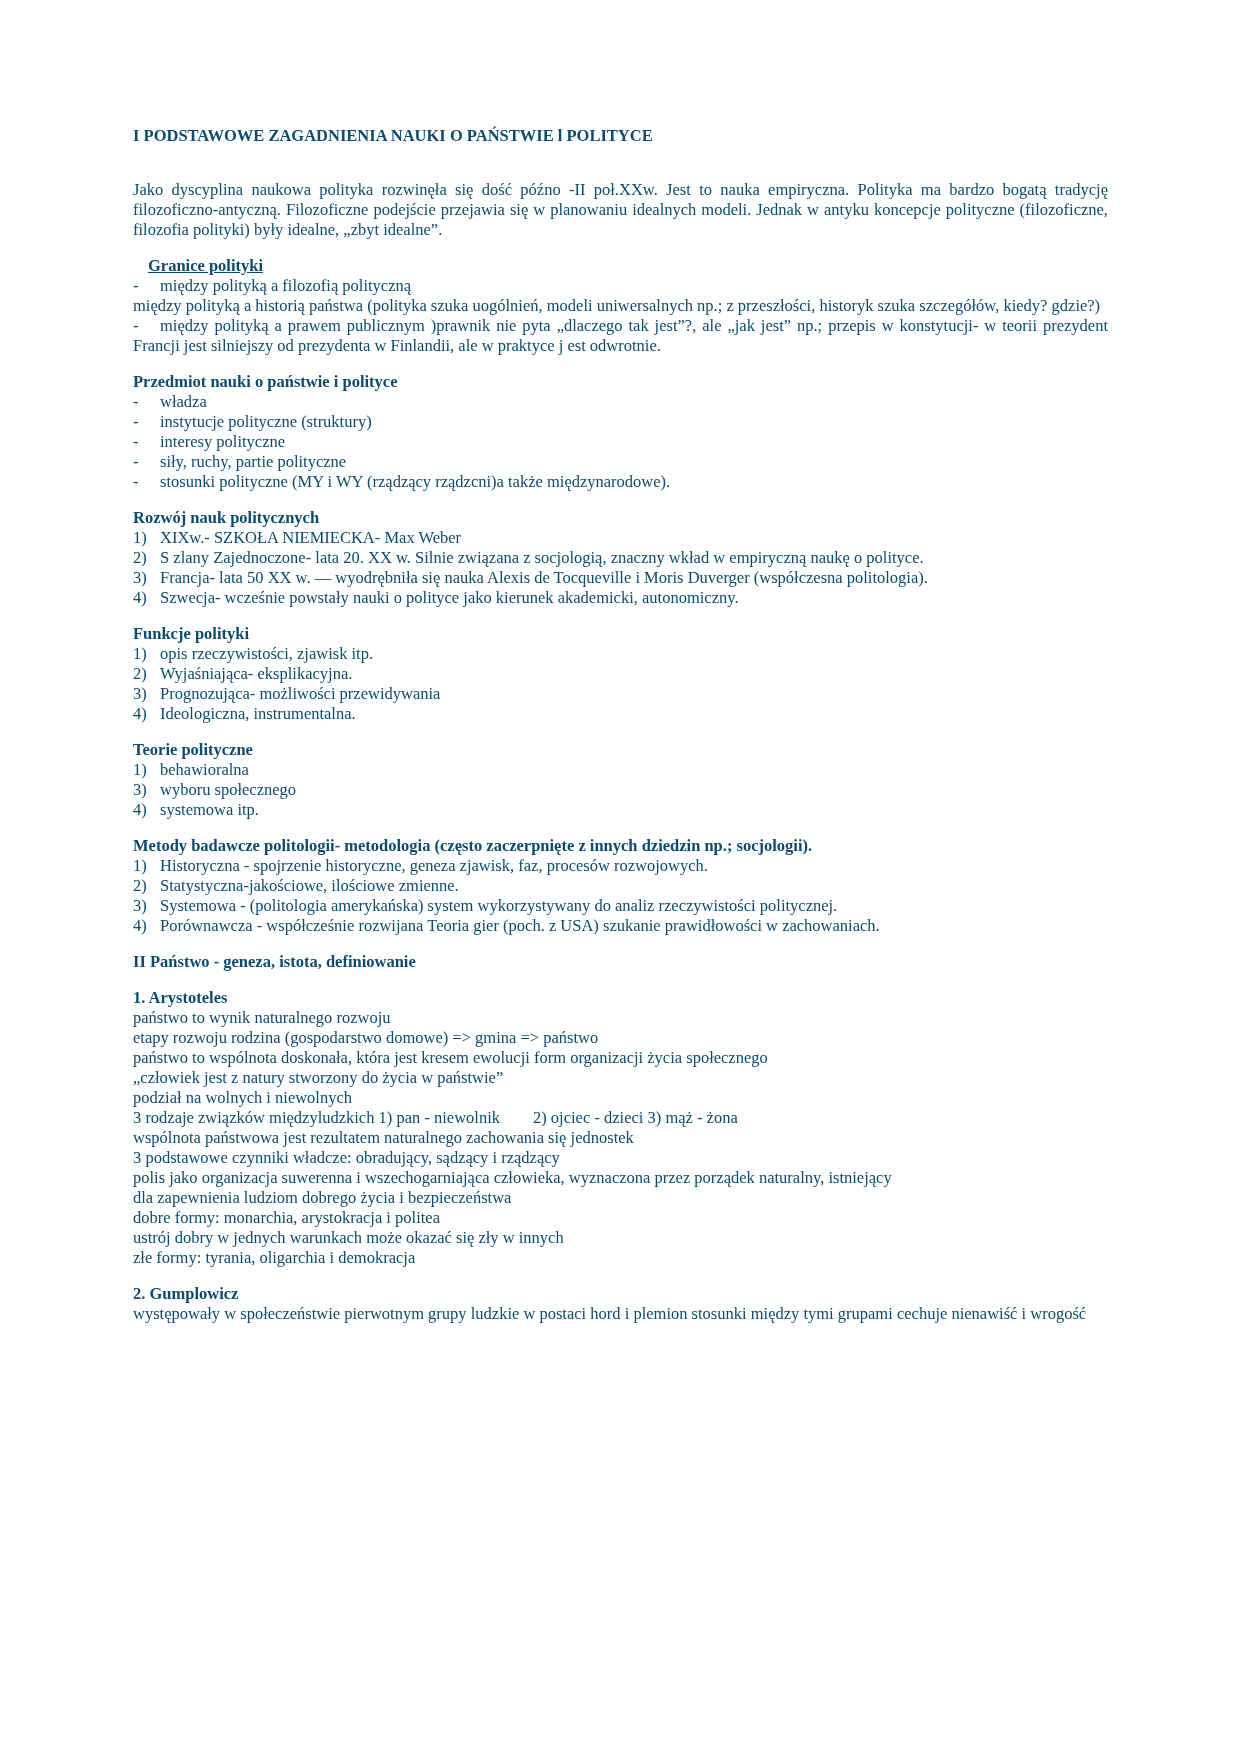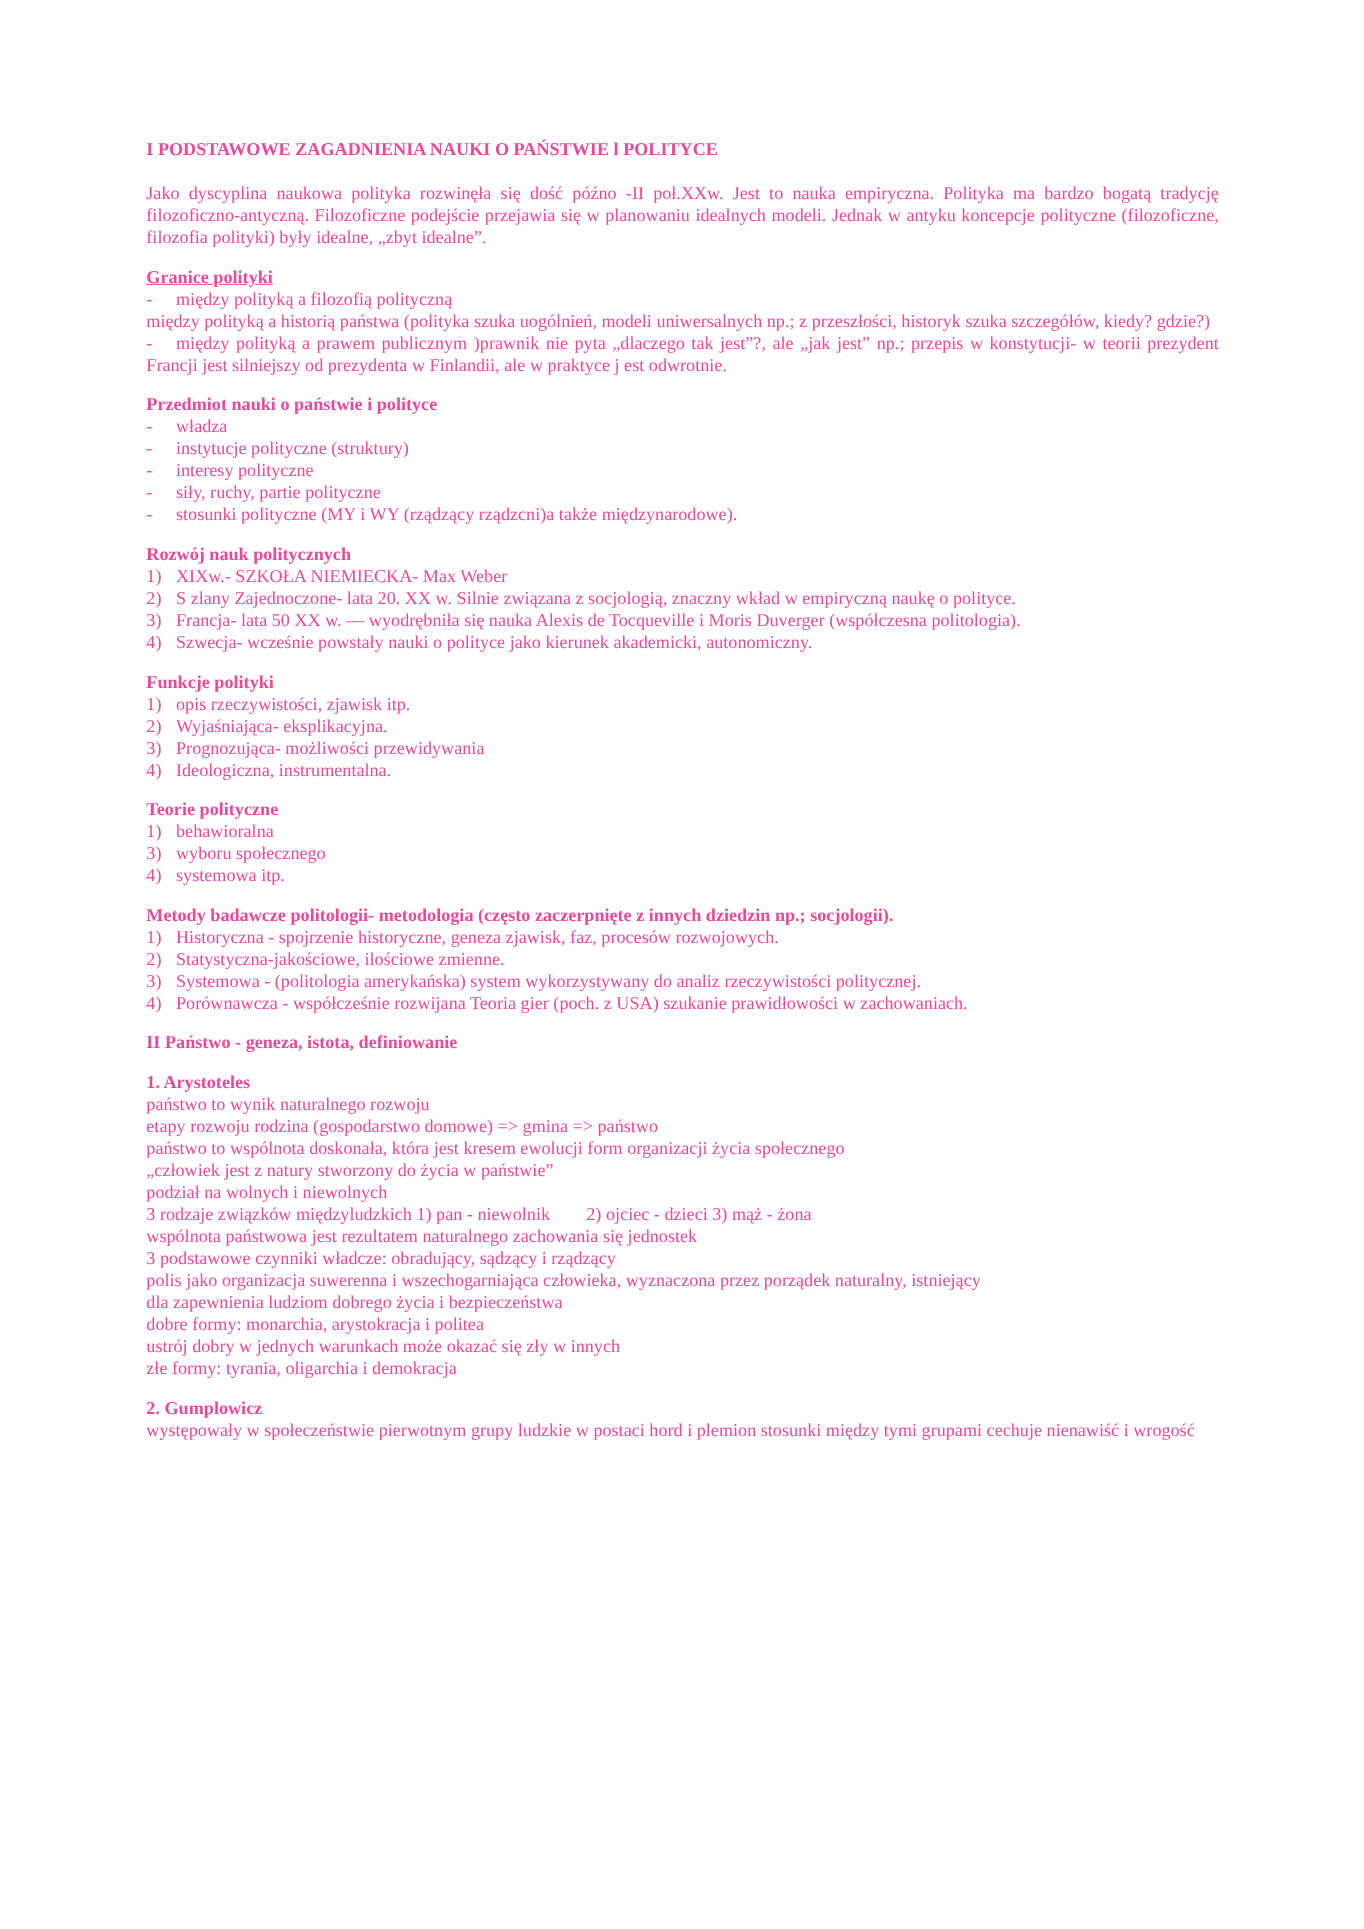--- a/index.html
+++ b/index.html
@@ -3,30 +3,30 @@
 <meta charset="utf-8">
 <style>
   * { margin: 0; padding: 0; box-sizing: border-box; }
   html, body { background: #e8e8e8; }
   body { width: 1240px; font-family: "Liberation Serif", "DejaVu Serif", serif; }
   .page {
     width: 1240px;
     height: 1754px;
     background: #ffffff;
     padding: 126px 132px 40px 133px;
-    color: #ec4899;
+    color: #0c4a6e;
     font-size: 16.5px;
     line-height: 20px;
     overflow: hidden;
   }
   .title { font-weight: bold; font-size: 16.5px; }
   .section { margin-top: 16px; }
-  .intro { margin-top: 20px; }
+  .intro { margin-top: 34px; }
   .heading { font-weight: bold; }
-  .heading.underlined { text-decoration: underline; }
+  .heading.underlined { text-decoration: underline; margin-left: 15px; }
   .para { text-align: justify; }
   .li { text-align: justify; }
   .marker { display: inline-block; min-width: 27px; }
   .line { white-space: pre-wrap; }
 </style>
 </head>
 <body>
 
 <div class="page">
 

